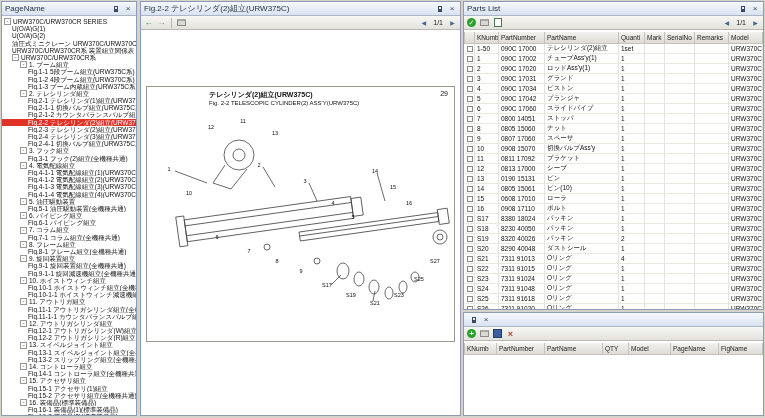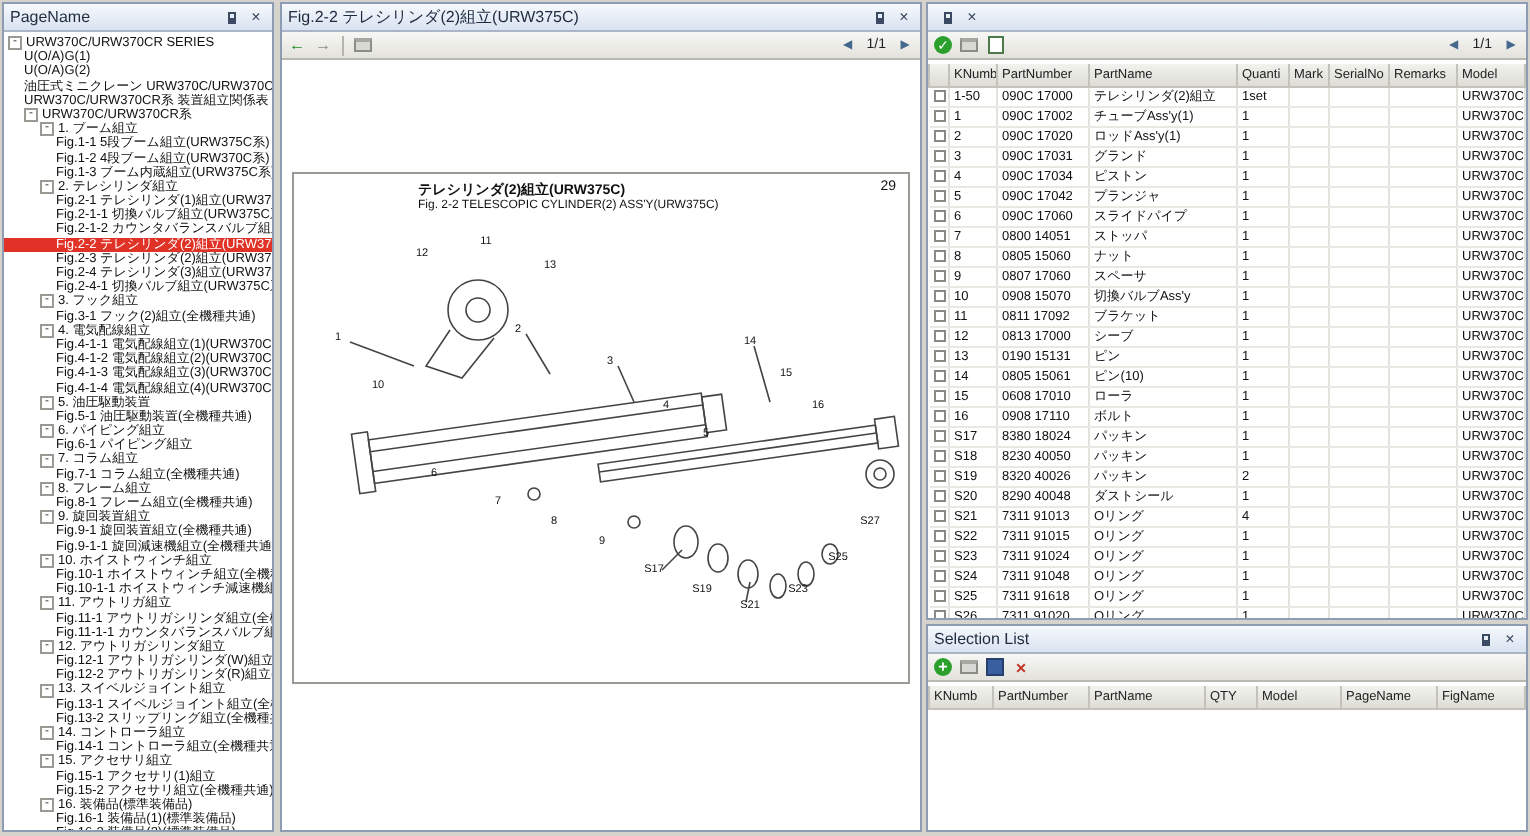--- a/index.html
+++ b/index.html
@@ -368,20 +368,21 @@
             <span class="callout" style="left: 272px; top: 170px;">S25</span>
             <span class="callout" style="left: 288px; top: 152px;">S27</span>
           </div>
       </div>
     </div>
   </div>
 </div>
 
 <div class="panel" id="parts-panel">
   <div class="panel-header">
+    <span class="title">Parts List</span>
     <span class="hdr-btn">
         <span class="pin"></span>
       </span>
     <span class="hdr-btn">×</span>
   </div>
   <div class="toolbar">
     <span class="tb-icon">
         <span class="ico-check">✓</span>
       </span>
     <span class="tb-icon">
@@ -723,21 +724,20 @@
             <td></td>
             <td>URW370C(A</td>
           </tr>
         </tbody>
     </table>
   </div>
 </div>
 
 <div class="panel" id="selection-panel">
   <div class="panel-header">
-    <span class="title">Selection List</span>
     <span class="hdr-btn">
         <span class="pin"></span>
       </span>
     <span class="hdr-btn">×</span>
   </div>
   <div class="toolbar">
     <span class="tb-icon">
         <span class="ico-add">+</span>
       </span>
     <span class="tb-icon">

